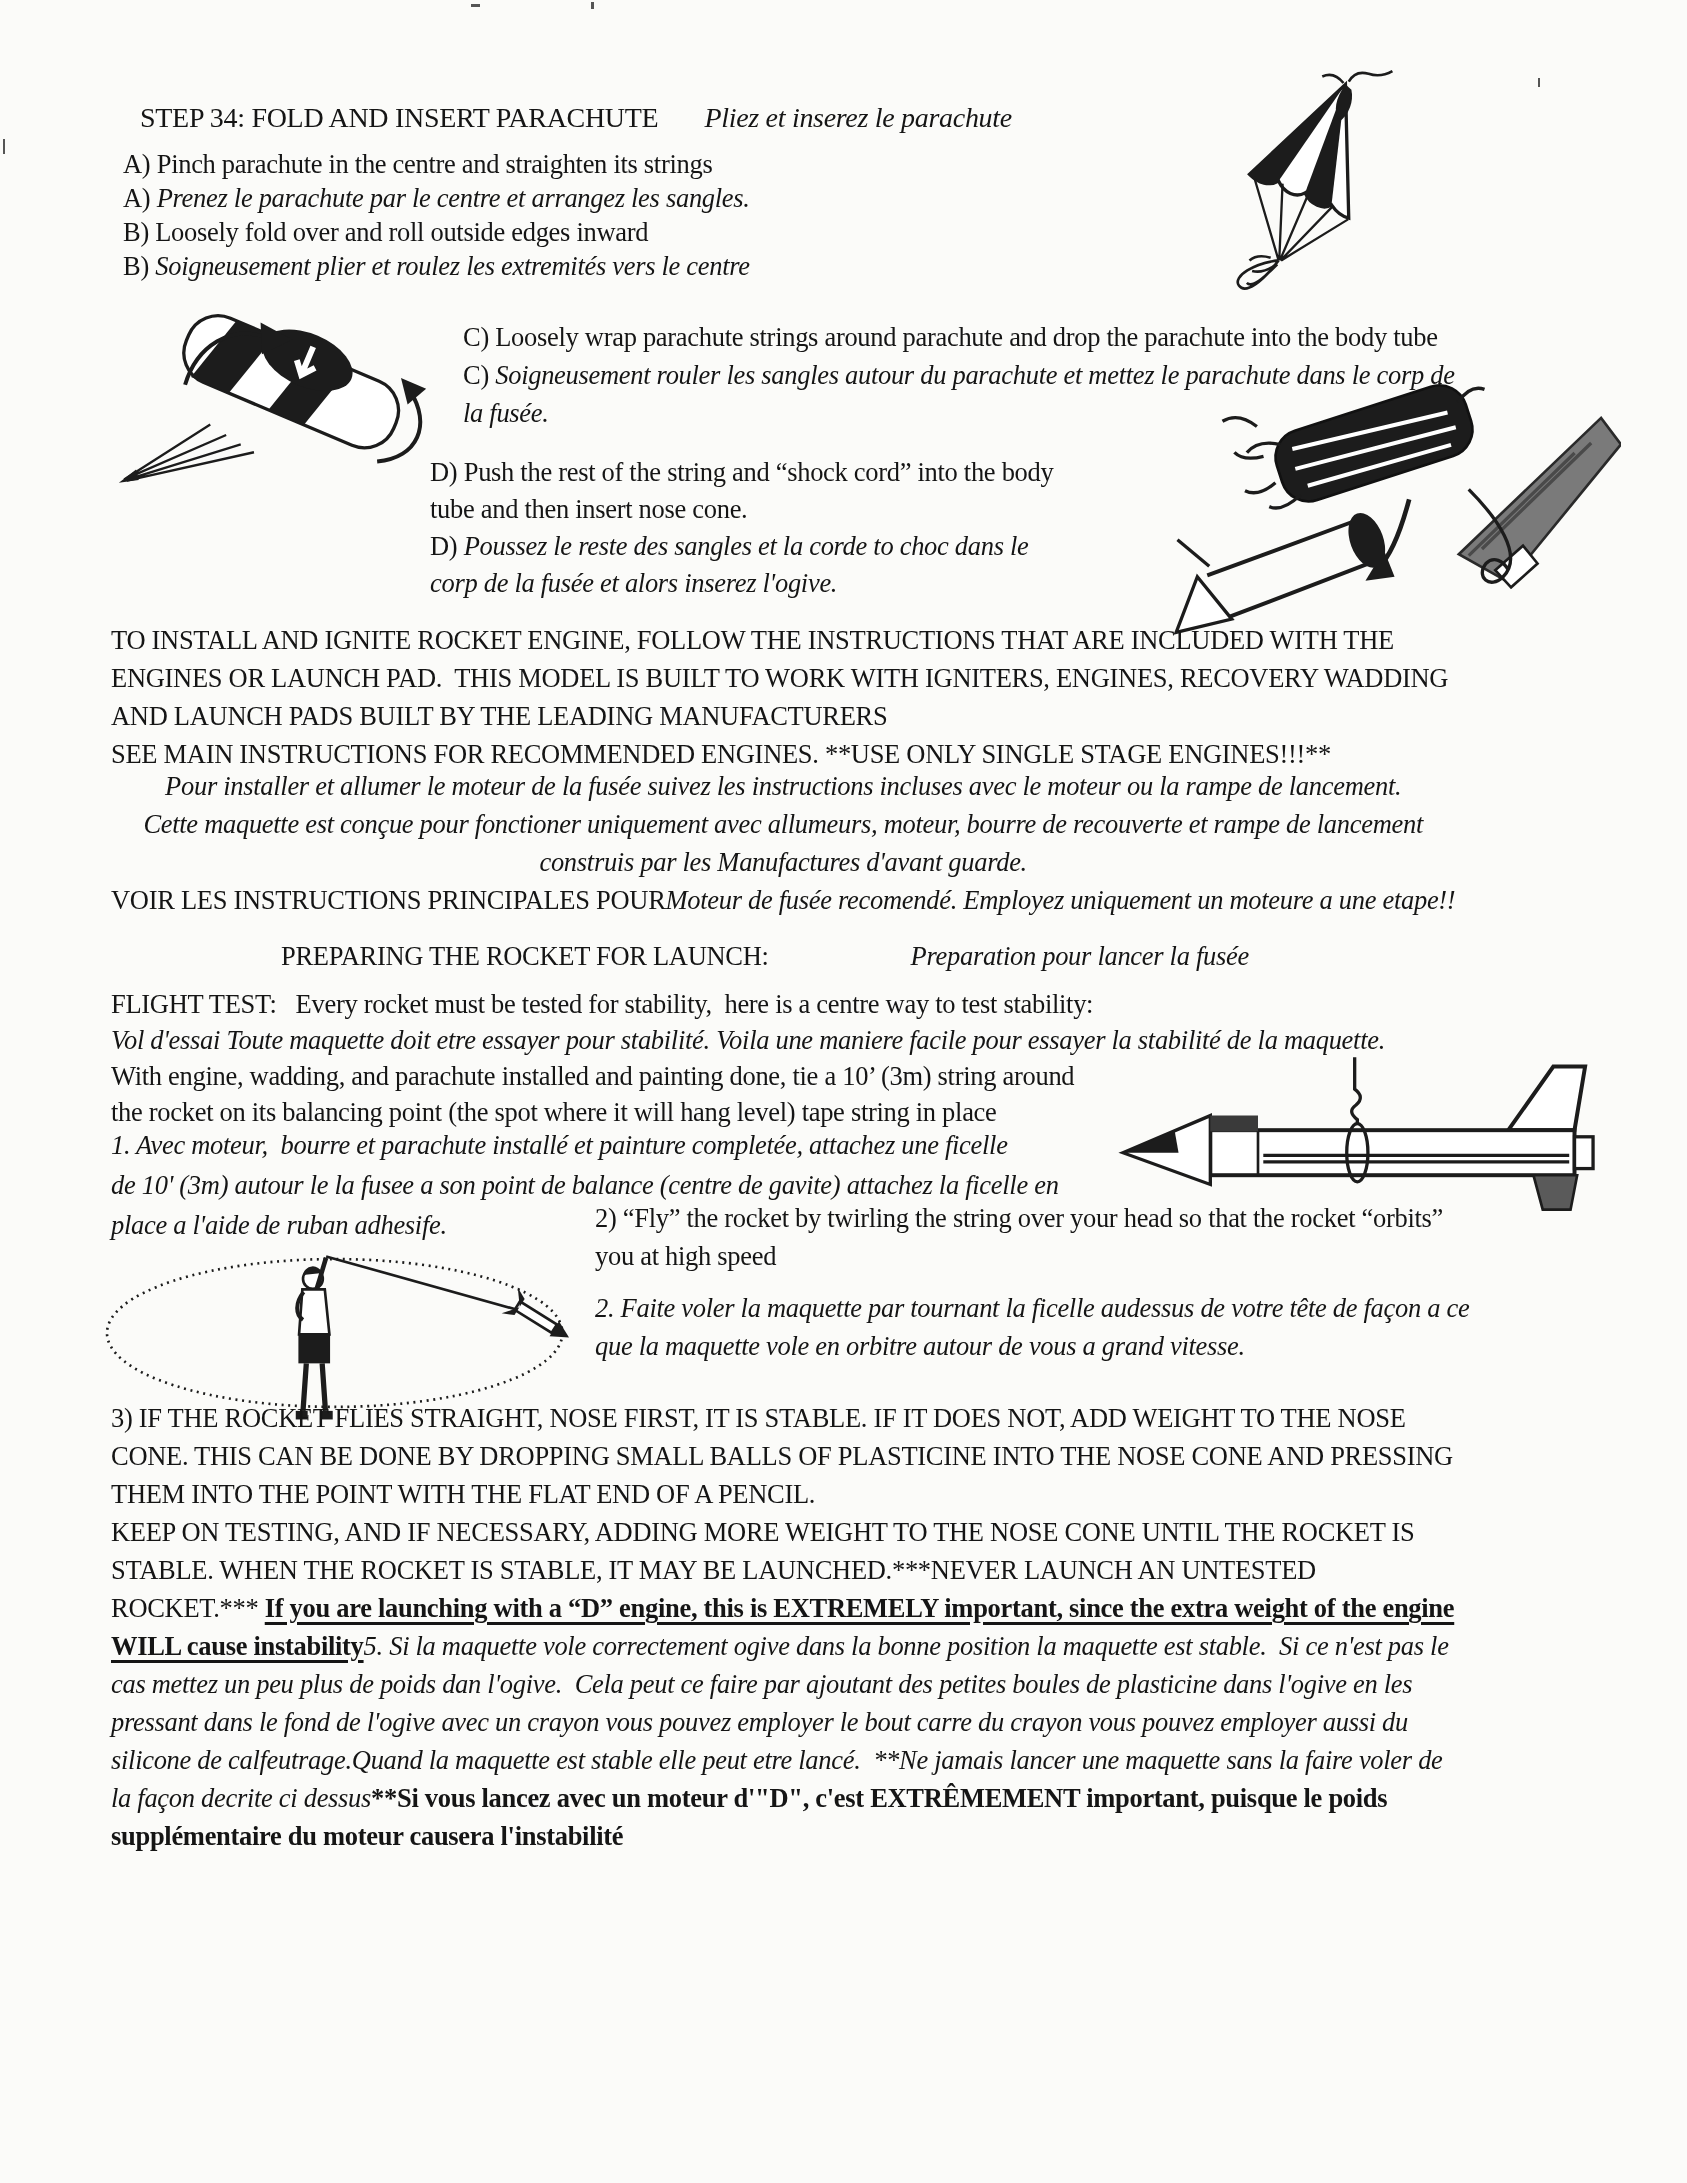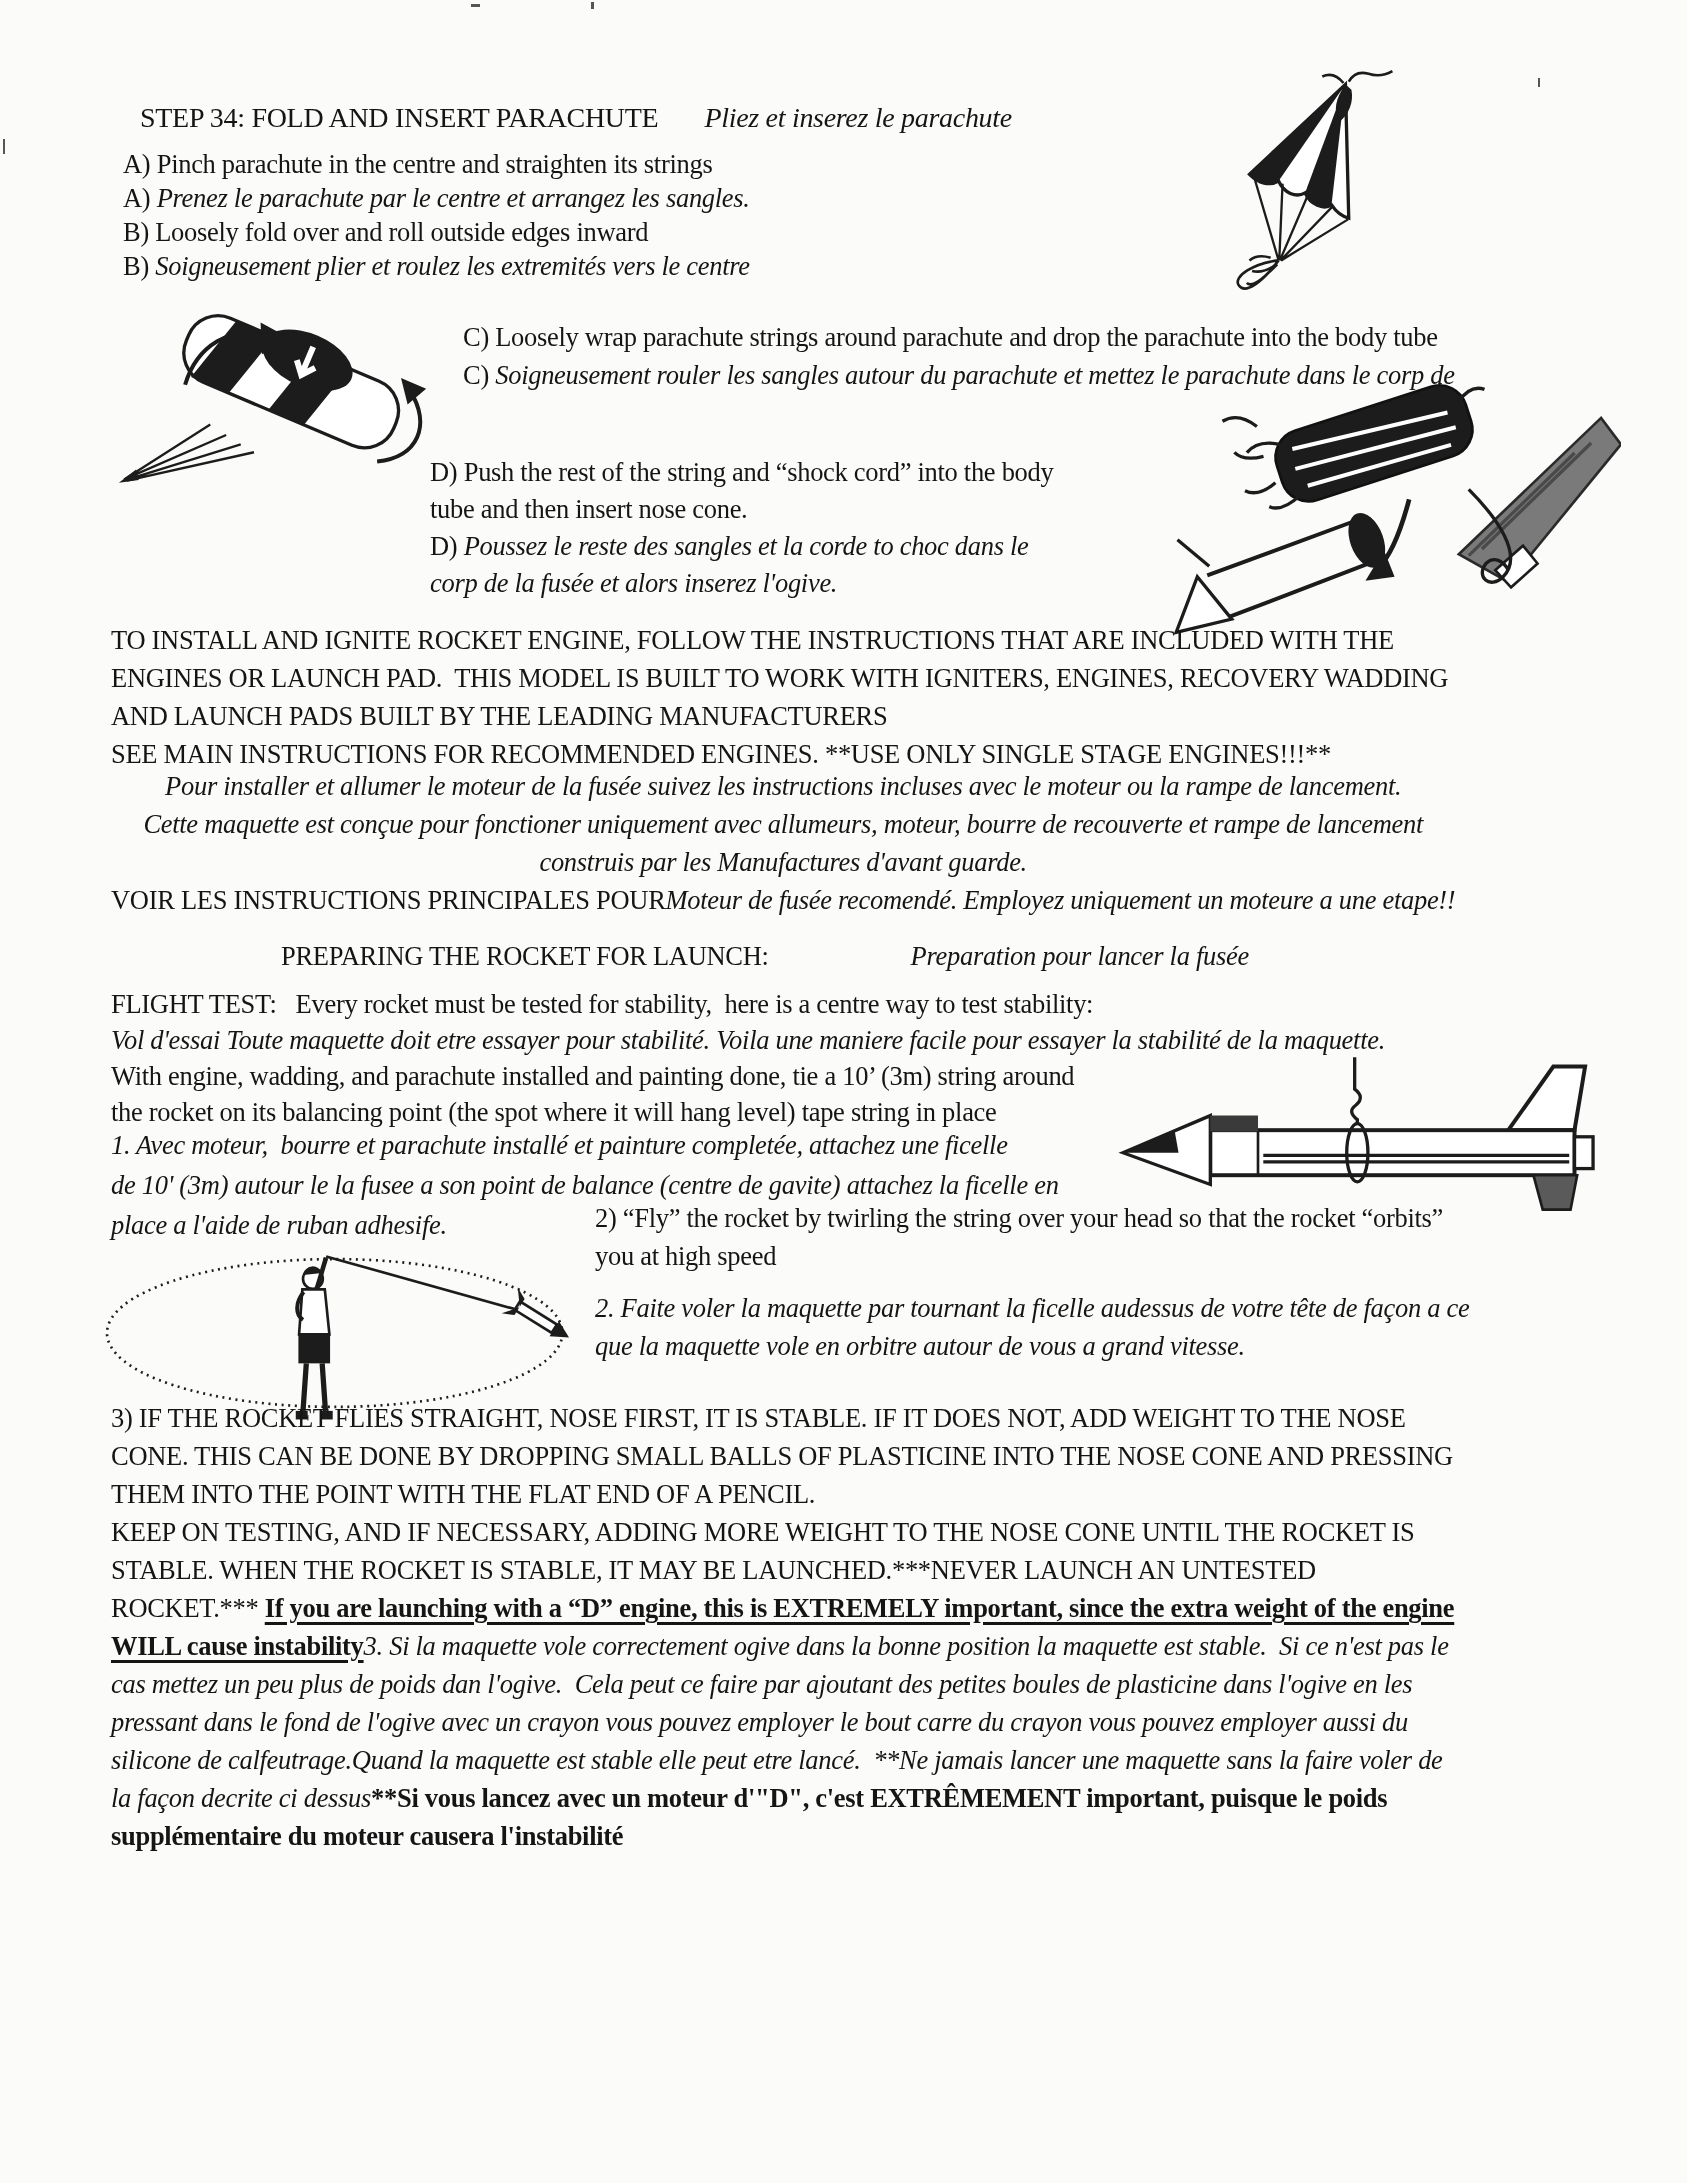--- a/index.html
+++ b/index.html
@@ -70,20 +70,21 @@
       <path d="M130,152 C148,92 200,62 250,80" fill="none" stroke="#1c1c1c" stroke-width="6"></path>
       <path d="M244,58 L292,84 L246,106 Z" fill="#1c1c1c"></path>
       <path d="M470,162 C502,212 482,262 420,268" fill="none" stroke="#1c1c1c" stroke-width="6"></path>
       <path d="M456,142 L494,158 L466,182 Z" fill="#1c1c1c"></path>
     </svg>
   </figure>
 
   <section class="block" style="left:463px;top:289px;margin-top:29px;">
       <div class="line"><span>C) Loosely wrap parachute strings around parachute and drop the parachute into the body tube</span></div>
       <div class="line"><span>C) </span><span class="i">Soigneusement rouler les sangles autour du parachute et mettez le parachute dans le corp de</span></div>
+      <div class="line"><span class="i">la fusée.</span></div>
     </section>
 
   <section class="block" style="left:430px;top:454px;line-height:37px;font-family:Liberation Serif, serif;">
       <div class="line"><span>D) Push the rest of the string and “shock cord” into the body</span></div>
       <div class="line"><span>tube and then insert nose cone.</span></div>
       <div class="line"><span>D) </span><span class="i">Poussez le reste des sangles et la corde to choc dans le</span></div>
       <div class="line"><span class="i">corp de la fusée et alors inserez l'ogive.</span></div>
     </section>
 
   <figure class="block" style="left:1098px;top:357px;">
@@ -186,21 +187,21 @@
     </svg>
   </figure>
 
   <section class="block" style="left:111px;top:1399px;">
       <div class="line"><span>3) IF THE ROCKET FLIES STRAIGHT, NOSE FIRST, IT IS STABLE. IF IT DOES NOT, ADD WEIGHT TO THE NOSE</span></div>
       <div class="line"><span>CONE. THIS CAN BE DONE BY DROPPING SMALL BALLS OF PLASTICINE INTO THE NOSE CONE AND PRESSING</span></div>
       <div class="line"><span>THEM INTO THE POINT WITH THE FLAT END OF A PENCIL.</span></div>
       <div class="line"><span>KEEP ON TESTING, AND IF NECESSARY, ADDING MORE WEIGHT TO THE NOSE CONE UNTIL THE ROCKET IS</span></div>
       <div class="line"><span>STABLE. WHEN THE ROCKET IS STABLE, IT MAY BE LAUNCHED.***NEVER LAUNCH AN UNTESTED</span></div>
       <div class="line"><span>ROCKET.*** </span><span class="bu">If you are launching with a “D” engine, this is EXTREMELY important, since the extra weight of the engine</span></div>
-      <div class="line"><span class="bu">WILL cause instability</span><span class="i">3. Si la maquette vole correctement ogive dans la bonne position la maquette est stable.  Si ce n'est pas le</span></div>
+      <div class="line"><span class="bu">WILL cause instability</span><span class="i">5. Si la maquette vole correctement ogive dans la bonne position la maquette est stable.  Si ce n'est pas le</span></div>
       <div class="line"><span class="i">cas mettez un peu plus de poids dan l'ogive.  Cela peut ce faire par ajoutant des petites boules de plasticine dans l'ogive en les</span></div>
       <div class="line"><span class="i">pressant dans le fond de l'ogive avec un crayon vous pouvez employer le bout carre du crayon vous pouvez employer aussi du</span></div>
       <div class="line"><span class="i">silicone de calfeutrage.Quand la maquette est stable elle peut etre lancé.  **Ne jamais lancer une maquette sans la faire voler de</span></div>
       <div class="line"><span class="i">la façon decrite ci dessus</span><span class="b">**Si vous lancez avec un moteur d'"D", c'est EXTRÊMEMENT important, puisque le poids</span></div>
       <div class="line"><span class="b">supplémentaire du moteur causera l'instabilité</span></div>
     </section>
 
 </main>
 
 

